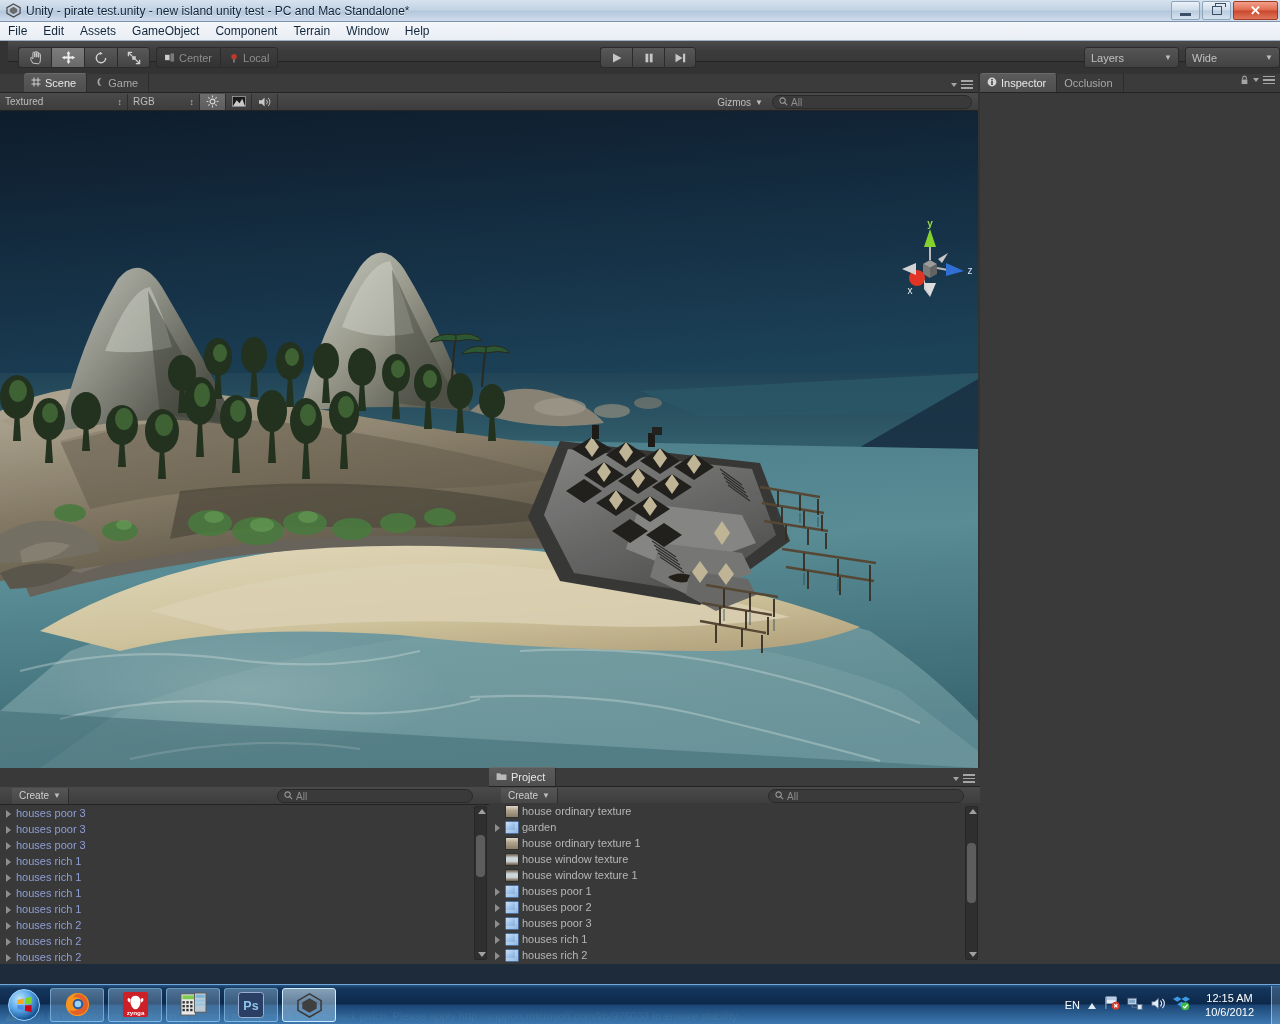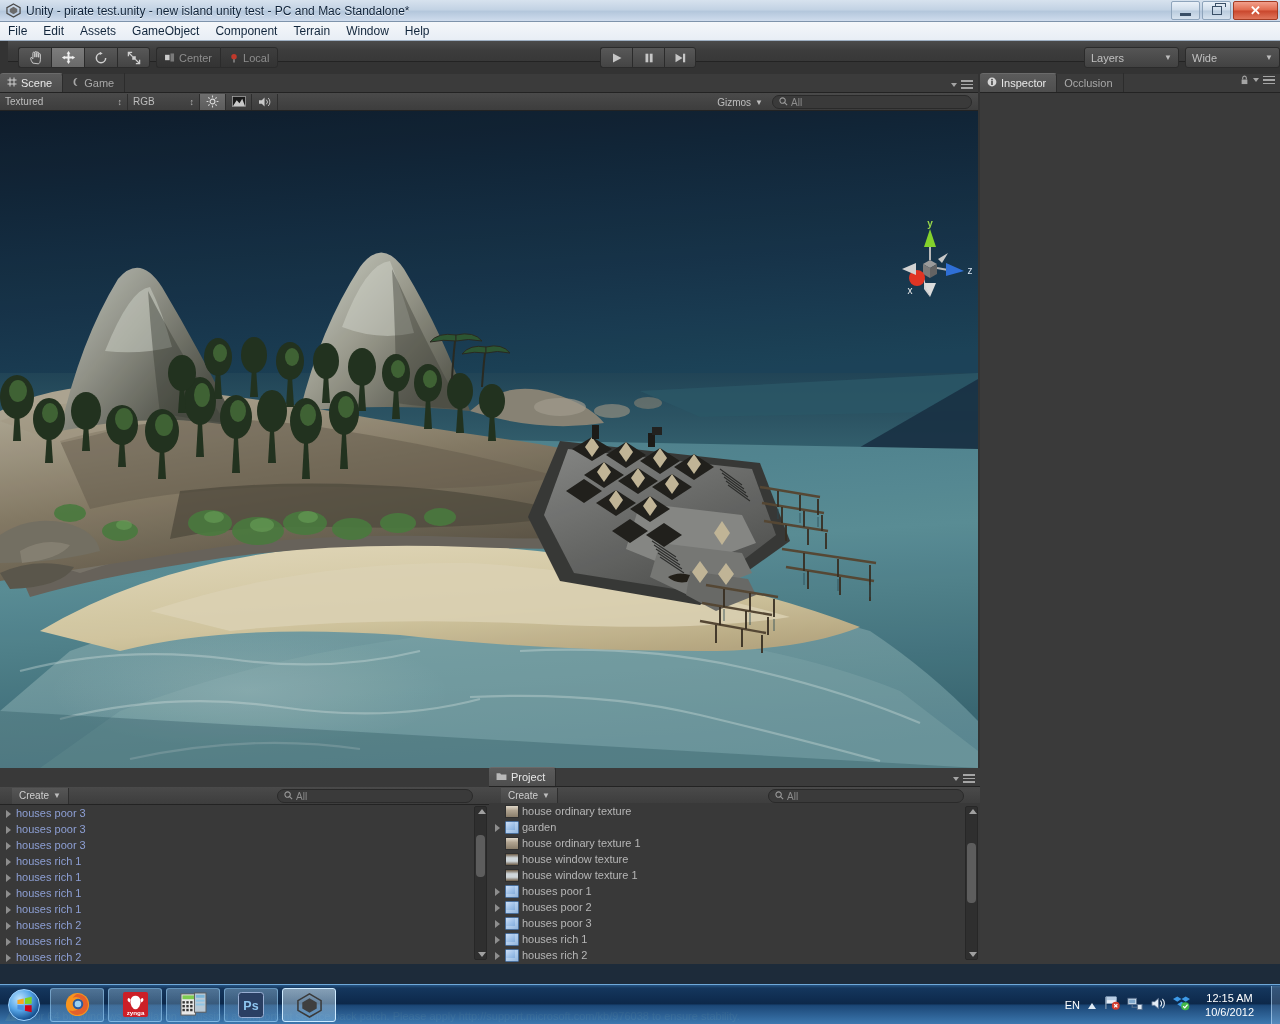--- a/index.html
+++ b/index.html
@@ -123,21 +123,21 @@
   }
   .hamburger { width: 12px; height: 9px; position: relative; }
   .hamburger i {
     position: absolute; left: 0; width: 12px; height: 1.5px; background: #a5a5a5; display:block;
   }
   .hamburger i:nth-child(1){ top:0; } .hamburger i:nth-child(2){ top:3.5px; } .hamburger i:nth-child(3){ top:7px; }
   .tinycaret { width:0;height:0;border-left:3px solid transparent;border-right:3px solid transparent;border-top:4px solid #a5a5a5; }
 
   
   .scenepanel { position: absolute; left: 0; top: 33px; width: 978px; height: 694px; }
-  .scene-tabstrip { left: 0; top: 0; width: 978px; }
+  .scene-tabstrip { left: 0; top: 0; width: 978px; padding-left: 24px; }
   .scene-toolbar {
     position: absolute; left: 0; top: 19px; width: 978px; height: 18px;
     background: linear-gradient(to bottom, #4a4a4a, #3d3d3d);
     border-bottom: 1px solid #232323;
     display: flex; align-items: center;
   }
   .stb-dd {
     height: 16px; display: flex; align-items: center; justify-content: space-between;
     font-size: 10px; color: #bdbdbd; padding: 0 5px;
     border-right: 1px solid #2e2e2e;

